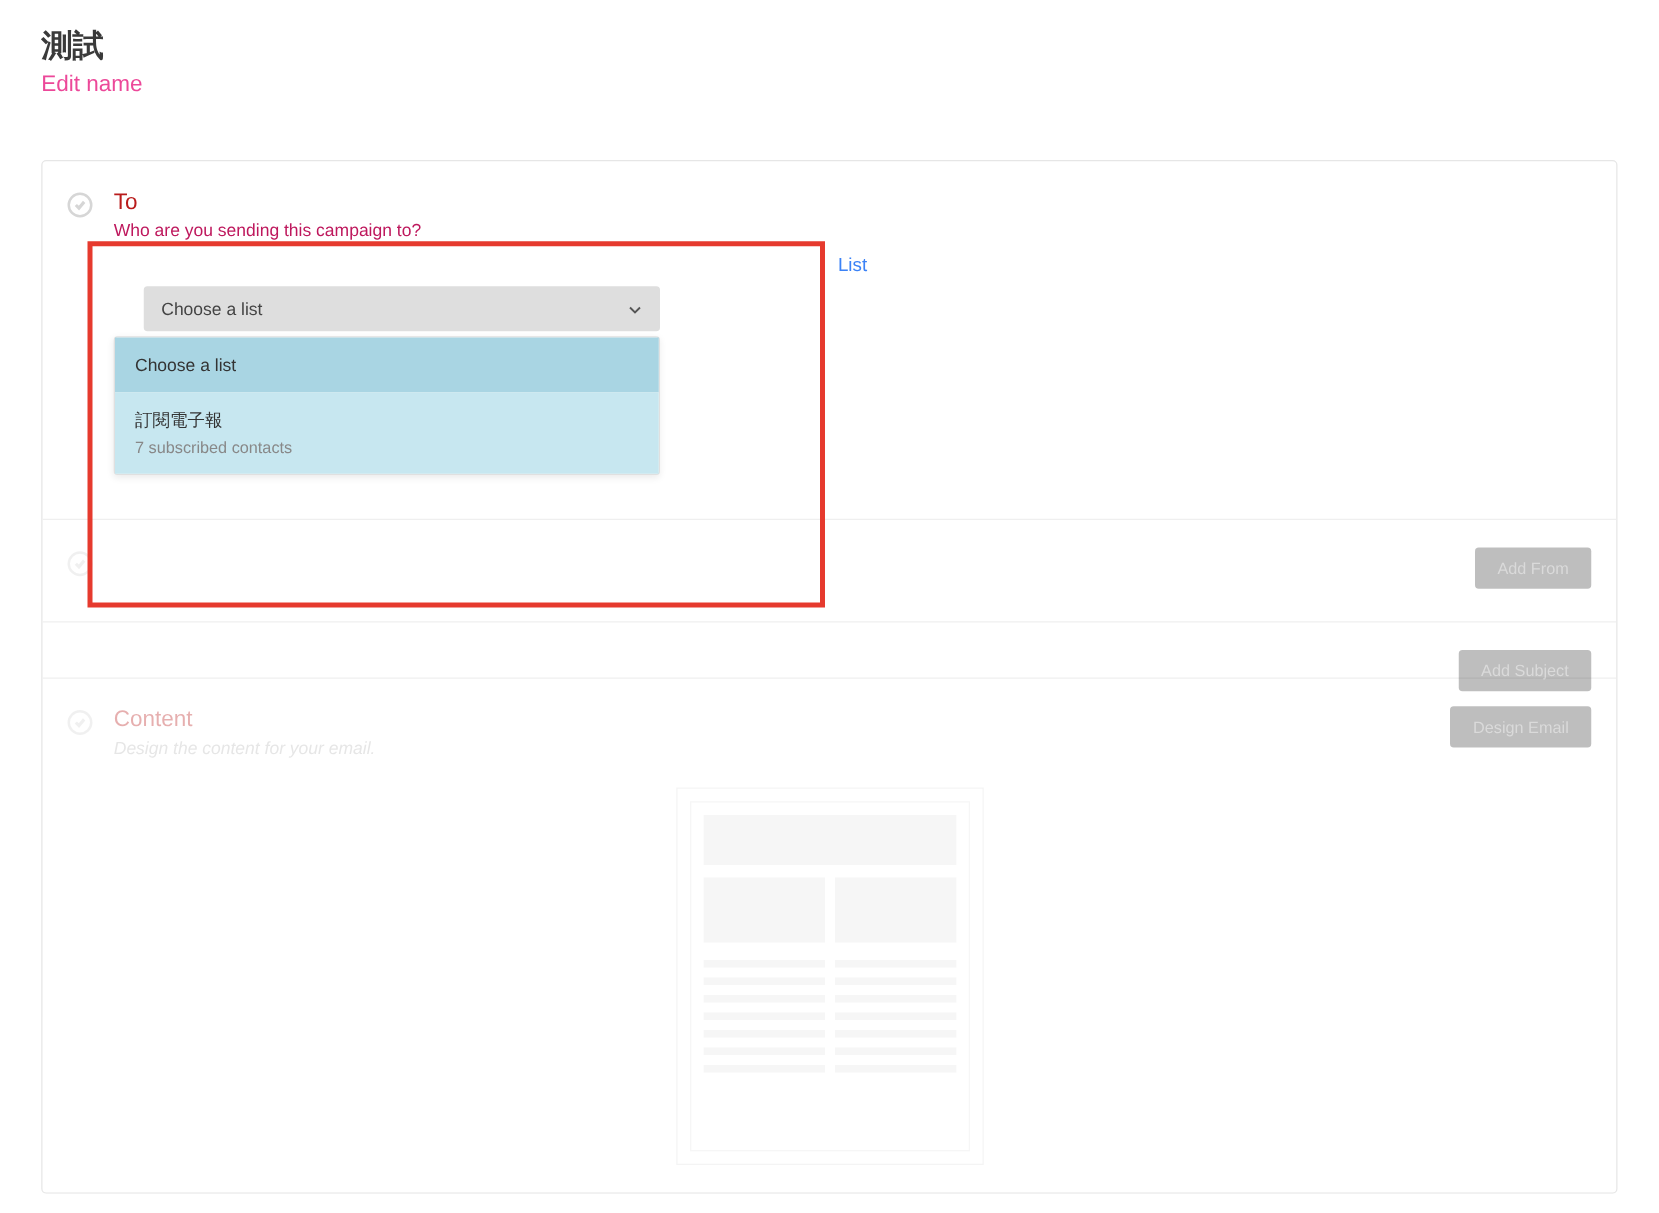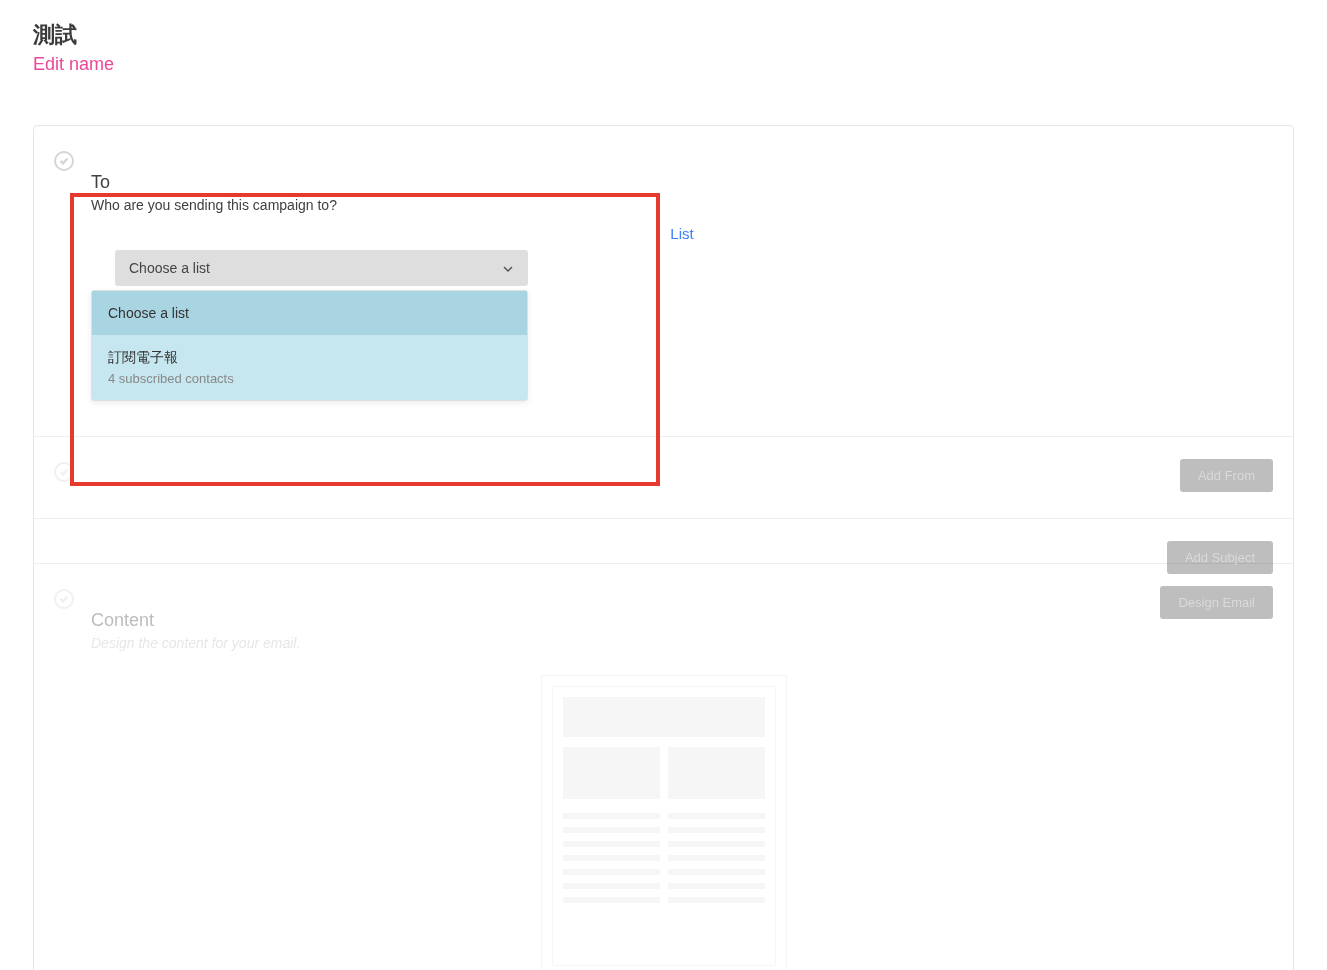--- a/index.html
+++ b/index.html
@@ -1,28 +1,28 @@
 <!DOCTYPE html>
 <html><head>
 <meta charset="utf-8">
 <style>
 * { box-sizing: border-box; margin: 0; padding: 0; }
 body { font-family: -apple-system, BlinkMacSystemFont, "Segoe UI", Helvetica, Arial, sans-serif; background: #fff; color: #241c15; width: 1327px; }
 .page { padding: 20px 33px 0 33px; }
-.campaign-title { font-size: 22px; font-weight: 600; color: #3a3a3a; margin-bottom: 4px; }
+.campaign-title { font-size: 25px; font-weight: 600; color: #3a3a3a; margin-bottom: 4px; }
 .edit-name { color: #ec4899; font-size: 18px; cursor: pointer; }
 .card { border: 1px solid #e6e6e6; border-radius: 4px; margin-top: 50px; background: #fff; }
 .section { border-bottom: 1px solid #efefef; padding: 22px 20px 22px 20px; position: relative; }
 .section:last-child { border-bottom: none; }
 .section-row { display: flex; }
 .check-circle { width: 20px; height: 20px; border: 2px solid #d6d6d6; border-radius: 50%; flex-shrink: 0; margin-right: 17px; margin-top: 3px; display: flex; align-items: center; justify-content: center; }
 .check-circle svg { width: 10px; height: 10px; stroke: #d6d6d6; stroke-width: 3; fill: none; }
 .section-body { flex: 1; }
-.section-title { font-size: 18px; font-weight: 500; color: #404040; margin-bottom: 4px; margin-top: 24px; }
-.section-desc { font-size: 14px; color: #404040; margin-bottom: 12px; }
+.section-title { font-size: 18px; font-weight: 500; color: #b91c1c; margin-bottom: 4px; }
+.section-desc { font-size: 14px; color: #be185d; margin-bottom: 12px; }
 .section-desc.italic { font-style: italic; color: #b8b8b8; }
 .faded { opacity: 0.35; }
 .btn { position: absolute; right: 20px; top: 22px; background: #000000; color: #707070; border: none; border-radius: 3px; padding: 9px 18px; font-size: 13px; font-weight: 500; cursor: pointer; }
 .btn.faded { opacity: 0.25; }
 
 
 .list-label { font-size: 15px; font-weight: 400; color: #3b82f6; margin-bottom: 8px; text-align: center; }
 .dropdown-wrap { position: relative; width: 437px; padding-left: 24px; }
 .dropdown-trigger { width: 100%; background: #dedede; border: none; border-radius: 3px; padding: 10px 14px; font-size: 14px; color: #444; text-align: left; cursor: pointer; display: flex; justify-content: space-between; align-items: center; }
 .dropdown-trigger .chev { width: 12px; height: 12px; }
@@ -72,21 +72,21 @@
                     <polyline points="2,4 6,8 10,4" fill="none" stroke="#555" stroke-width="1.5"></polyline>
                   </svg>
               </span>
             </button>
             <div class="dropdown-menu">
               <div class="dropdown-item highlight">
                 <div class="item-title">Choose a list</div>
               </div>
               <div class="dropdown-item hover">
                 <div class="item-title">訂閱電子報</div>
-                <div class="item-sub">4 subscribed contacts</div>
+                <div class="item-sub">7 subscribed contacts</div>
               </div>
             </div>
           </div>
         </div>
       </div>
     </div>
 
     <div class="section" style="min-height: 82px;">
       <div class="section-row faded">
         <div class="check-circle">

